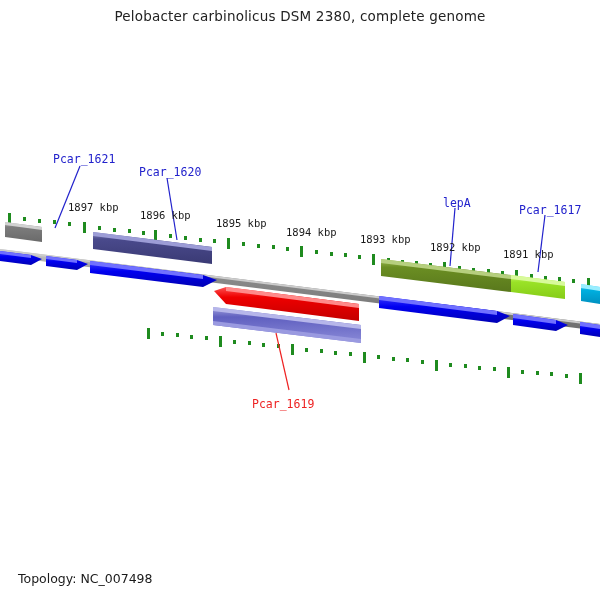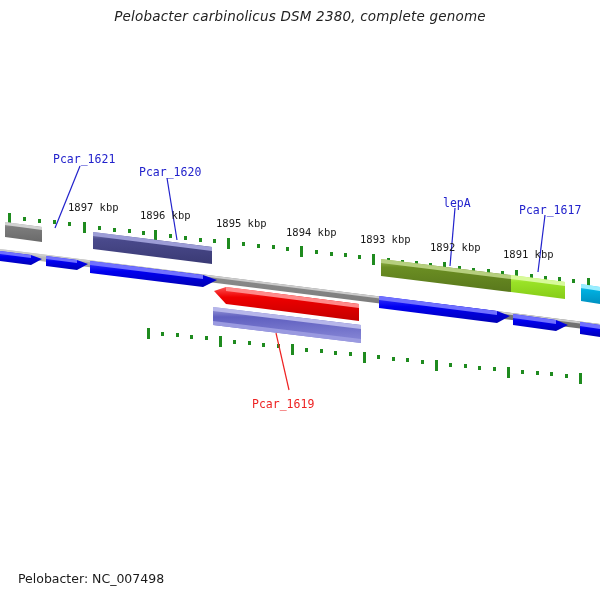--- a/index.html
+++ b/index.html
@@ -7,21 +7,20 @@
     width:600px;height:600px;
     background:#ffffff;
     font-family:"DejaVu Sans","Liberation Sans",sans-serif;
     overflow:hidden;
     position:relative;
   }
   #stage{position:absolute;left:0;top:0;width:600px;height:600px;}
   #title{
     position:absolute;left:0;top:8px;width:600px;
     text-align:center;
-    font-style:italic;
     font-size:13.5px;
     color:#222222;
     letter-spacing:0.2px;
   }
   #footer-left{
     position:absolute;left:18px;top:571px;
     font-size:12.5px;color:#1a1a1a;
   }
   #footer-right{
     position:absolute;left:262px;top:571px;
@@ -256,15 +255,15 @@
 
     <g font-family="DejaVu Sans Mono, Liberation Mono, monospace" font-size="11.5">
       <text x="53" y="163" fill="#2222cc">Pcar_1621</text>
       <text x="139" y="176" fill="#2222cc">Pcar_1620</text>
       <text x="443" y="207" fill="#2222cc">lepA</text>
       <text x="519" y="214" fill="#2222cc">Pcar_1617</text>
       <text x="252" y="408" fill="#ee2222">Pcar_1619</text>
     </g>
   </svg>
 
-  <div id="footer-left">Pelobacter: NC_007498</div>
+  <div id="footer-left">Topology: NC_007498</div>
 
 </div>
 
 </body></html>

